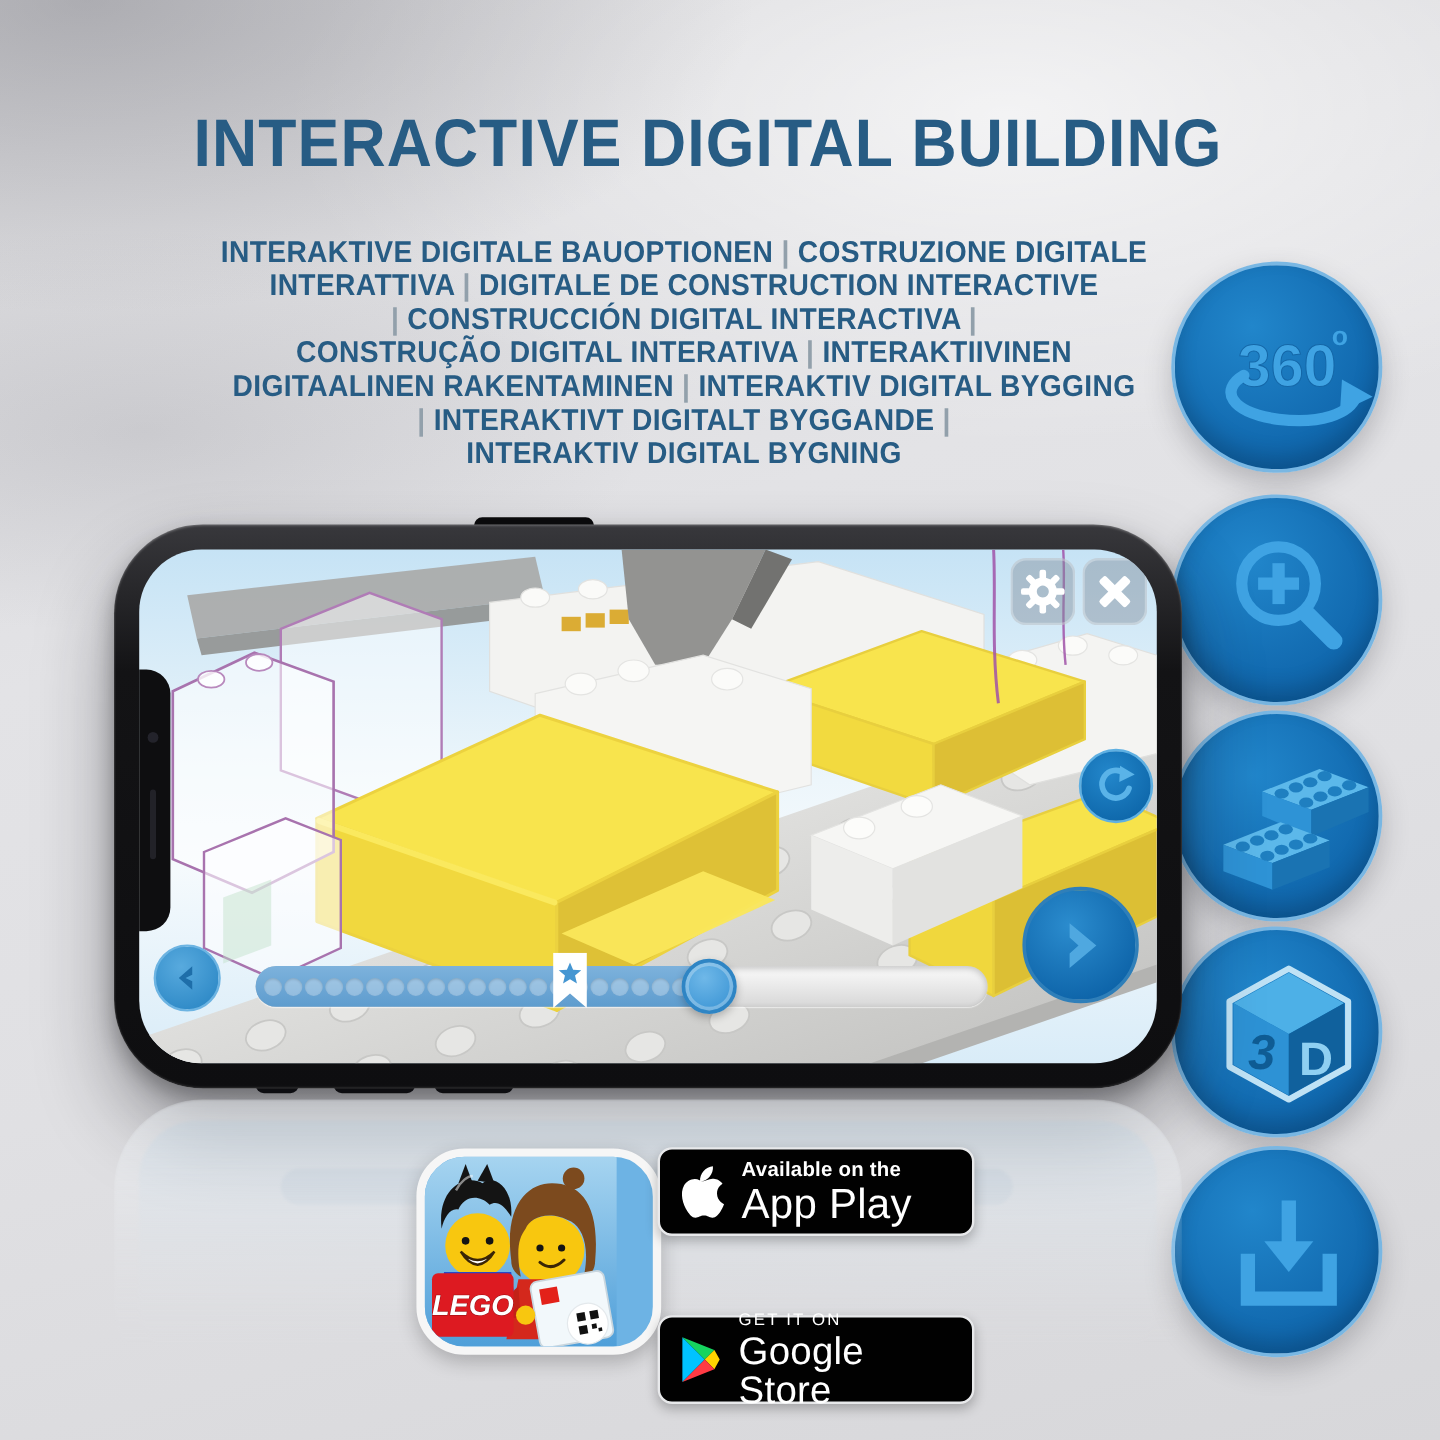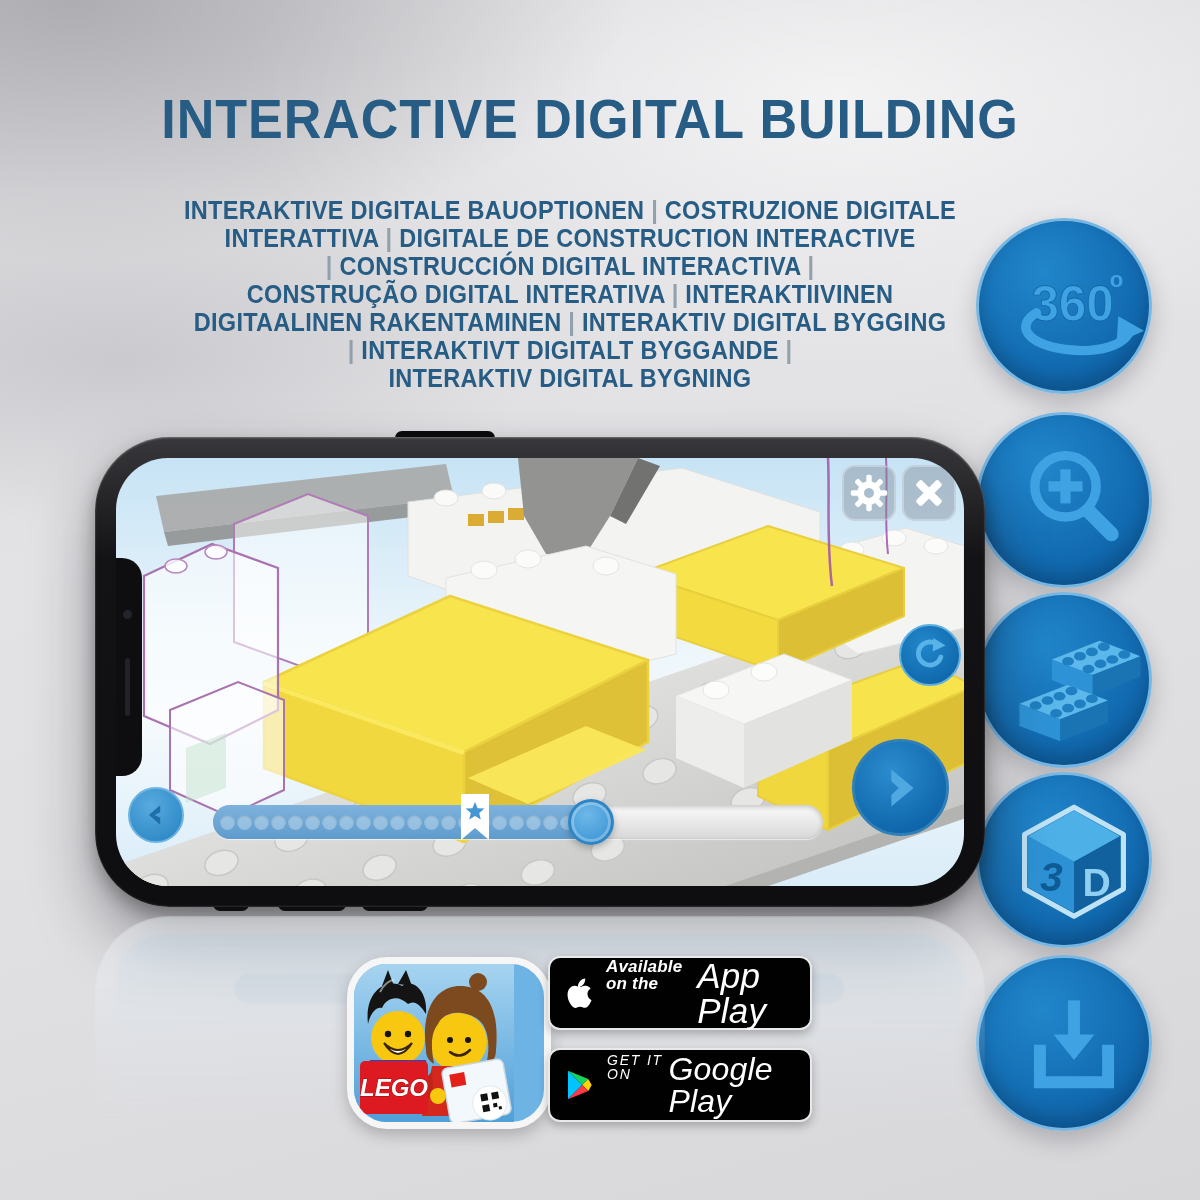--- a/index.html
+++ b/index.html
@@ -72,22 +72,22 @@
   .refl-bar{position:absolute;left:118px;top:40px;width:610px;height:30px;border-radius:15px;
     background:rgba(176,204,226,.45);}
   
   .app-icon{position:absolute;left:347px;top:957px;width:204px;height:172px;border-radius:40px;
     border:7px solid #f6f6f6;box-sizing:border-box;overflow:hidden;
     box-shadow:0 6px 16px rgba(0,0,0,.22);background:#6db3e4;}
   .badge{position:absolute;left:548px;width:264px;height:74px;background:#010101;border-radius:12px;
     border:2px solid #e8e9eb;box-sizing:border-box;display:flex;align-items:center;
     padding:0 16px;gap:14px;color:#fff;box-shadow:0 4px 10px rgba(0,0,0,.25);}
   .badge-appstore{top:956px;}
-  .badge-gplay{top:1048px;}
-  .badge-txt{display:flex;flex-direction:row;justify-content:space-between;line-height:1;font-style:italic;}
+  .badge-gplay{top:1096px;}
+  .badge-txt{display:flex;flex-direction:column;justify-content:space-between;line-height:1;}
   .as-tag{font-size:17px;font-weight:bold;letter-spacing:.2px;margin-bottom:3px;}
   .as-store{font-size:35px;letter-spacing:.2px;}
   .gp-tag{font-size:14px;letter-spacing:1.8px;margin-bottom:4px;}
   .gp-store{font-size:32px;letter-spacing:.2px;}
 </style>
 </head>
 <body>
 
 <div class="page">
 
@@ -461,17 +461,17 @@
 
   <div class="badge badge-gplay">
     <svg width="38" height="42" viewBox="0 0 40 44">
       <polygon points="3,1 3,43 24,22" fill="#00c3ff"></polygon>
       <polygon points="3,1 33,13 24,22" fill="#16d45f"></polygon>
       <polygon points="24,22 33,13 38,22 33,31" fill="#ffd400"></polygon>
       <polygon points="3,43 33,31 24,22" fill="#ff3a44"></polygon>
     </svg>
     <div class="badge-txt">
       <span class="gp-tag">GET IT ON</span>
-      <span class="gp-store">Google Play</span>
+      <span class="gp-store">Google Store</span>
     </div>
   </div>
 
 </div>
 
 </body></html>

